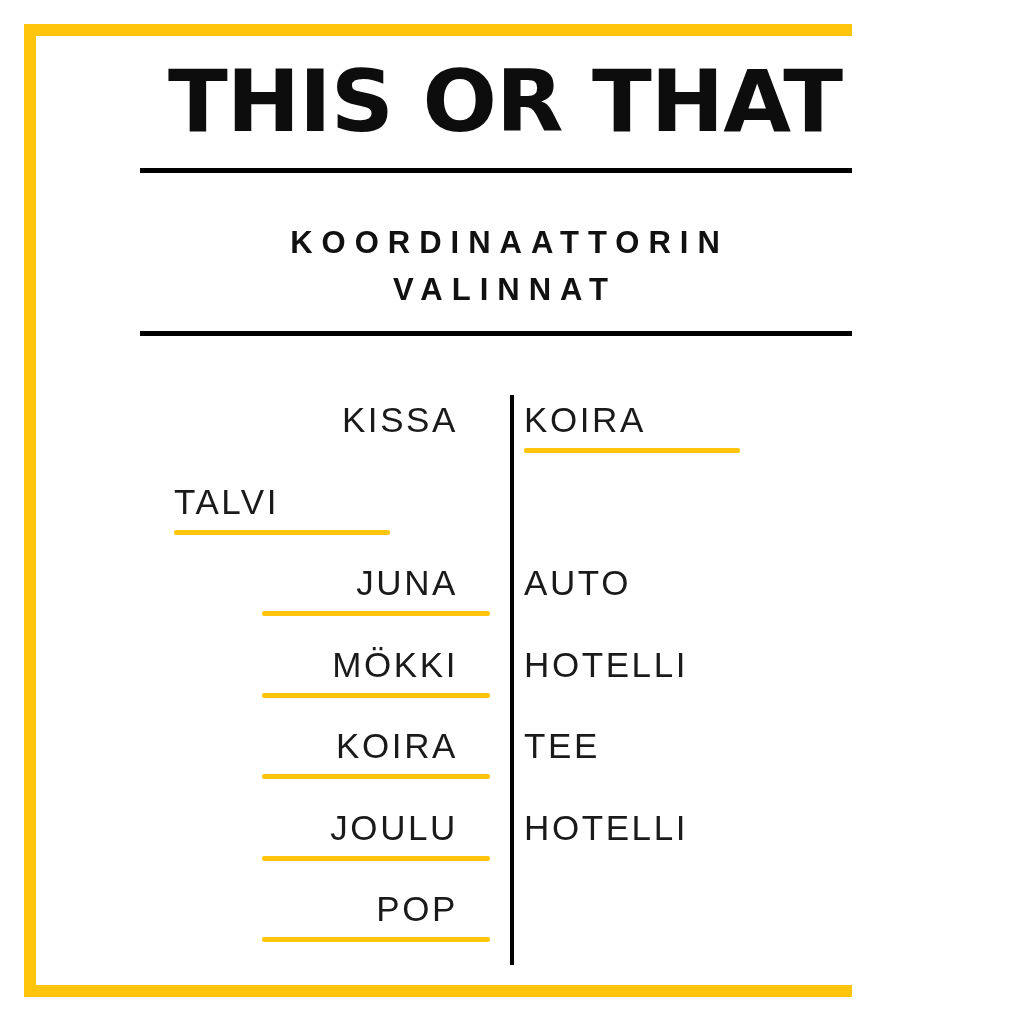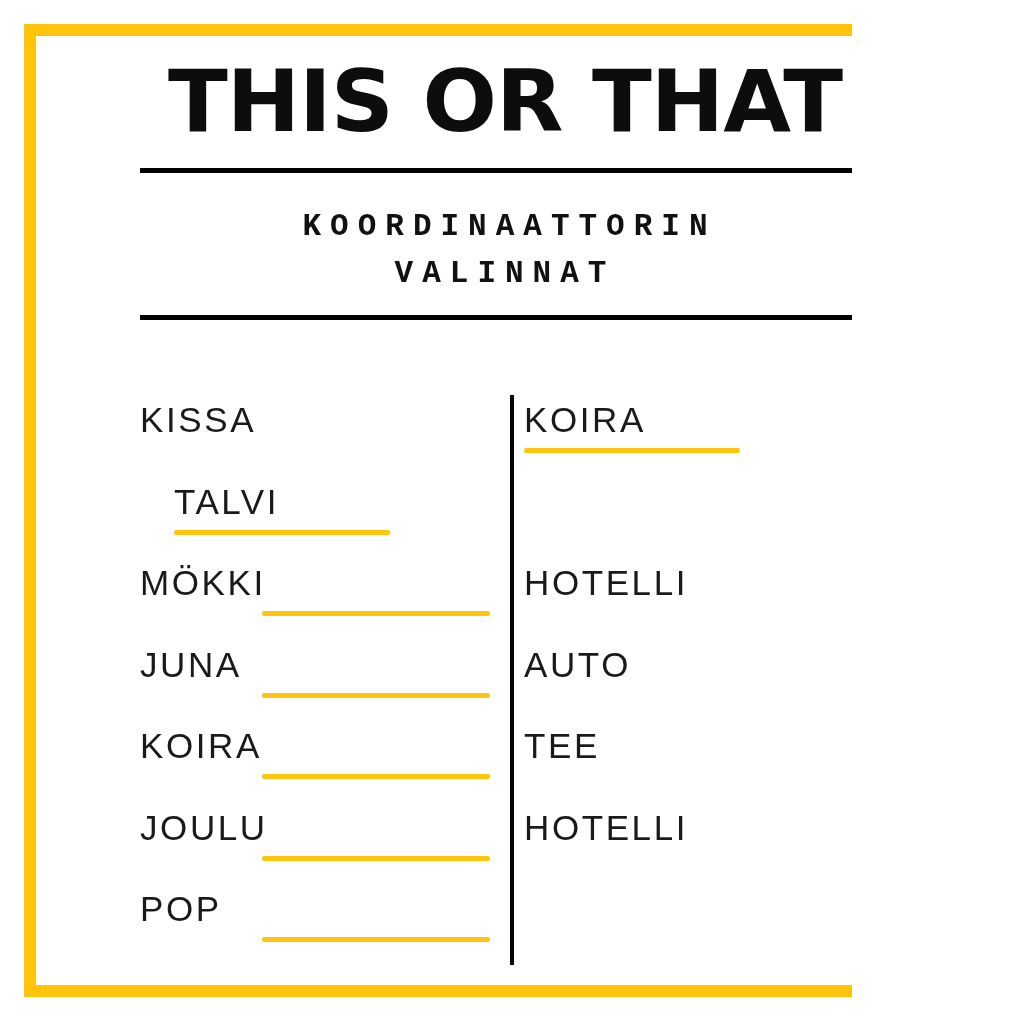--- a/index.html
+++ b/index.html
@@ -56,29 +56,29 @@
 
   .rule {
     width: 730px;
     height: 5px;
     background: #000000;
   }
   .rule-top   { margin-top: 22px; }
   .rule-bottom{ margin-top: 18px; }
 
   .subtitle {
-    font-family: Liberation Mono, monospace;
+    font-family: Liberation Sans, sans-serif;
     font-weight: 700;
     font-size: 31px;
     line-height: 1.52;
     letter-spacing: 9px;
     color: #111111;
     text-align: center;
     margin: 0;
-    padding: 30px 0 0 0;
+    padding: 46px 0 0 0;
     text-indent: 9px;
   }
 
   
   .compare {
     position: absolute;
     left: 140px;
     top: 395px;
     width: 730px;
   }
@@ -105,21 +105,21 @@
   }
 
   .cell {
     position: relative;
     box-sizing: border-box;
   }
 
   .cell-left {
     width: 350px;
     padding-right: 32px;
-    text-align: left;
+    text-align: right;
   }
 
   .cell-right {
     width: 380px;
     padding-left: 34px;
     text-align: left;
   }
 
   .opt {
     font-family: "Liberation Sans", sans-serif;
@@ -175,34 +175,34 @@
           </div>
         </div>
         <div class="row">
           <div class="cell cell-right">
             <span class="opt">TALVI</span>
             <span class="ul"></span>
           </div>
         </div>
         <div class="row">
           <div class="cell cell-left">
+            <span class="opt">JUNA</span>
+            <span class="ul"></span>
+          </div>
+          <div class="cell cell-right">
+            <span class="opt">AUTO</span>
+          </div>
+        </div>
+        <div class="row">
+          <div class="cell cell-left">
             <span class="opt">MÖKKI</span>
             <span class="ul"></span>
           </div>
           <div class="cell cell-right">
             <span class="opt">HOTELLI</span>
-          </div>
-        </div>
-        <div class="row">
-          <div class="cell cell-left">
-            <span class="opt">JUNA</span>
-            <span class="ul"></span>
-          </div>
-          <div class="cell cell-right">
-            <span class="opt">AUTO</span>
           </div>
         </div>
         <div class="row">
           <div class="cell cell-left">
             <span class="opt">KOIRA</span>
             <span class="ul"></span>
           </div>
           <div class="cell cell-right">
             <span class="opt">TEE</span>
           </div>

